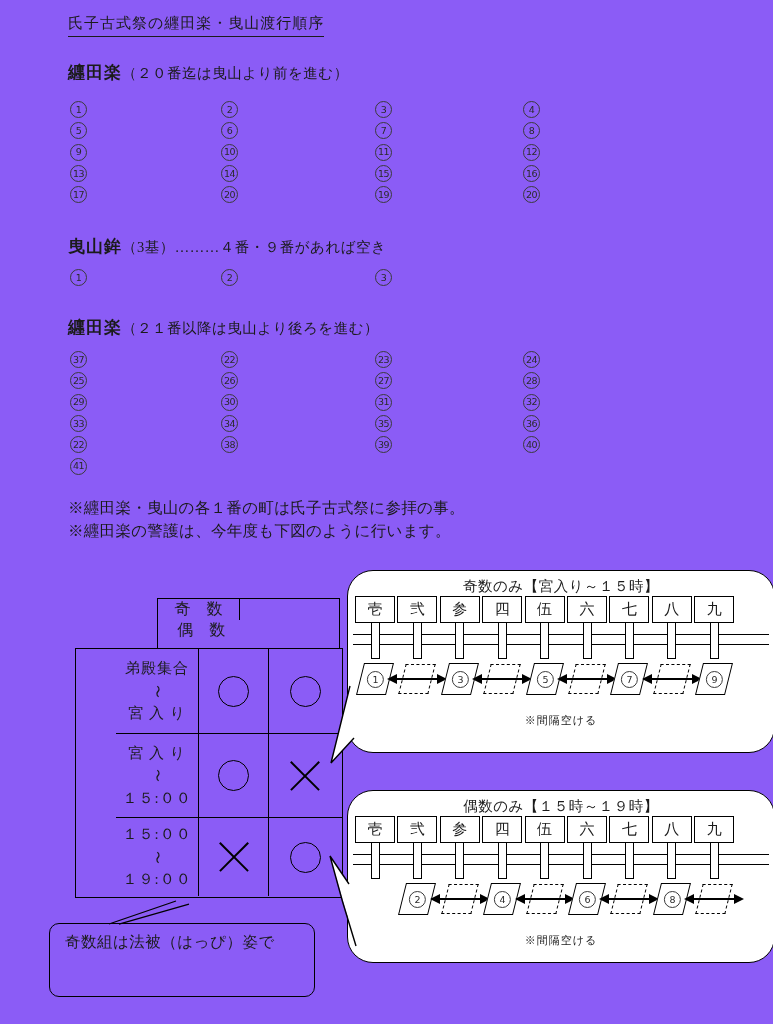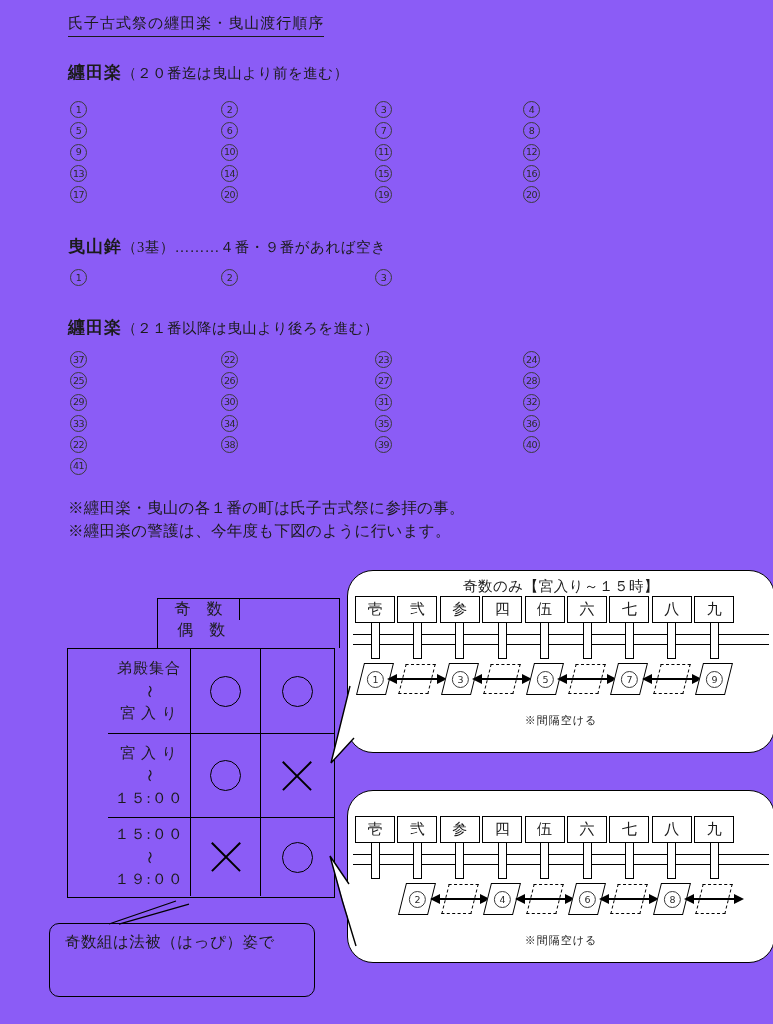--- a/index.html
+++ b/index.html
@@ -22,21 +22,21 @@
            font-family:"DejaVu Sans","Liberation Sans",sans-serif;color:#2a2a2a;letter-spacing:-0.5px;}
 
   
   .remarks{left:68px;top:497px;font-size:15.5px;line-height:22.5px;letter-spacing:0.3px;}
 
   
   .schedule{left:59px;top:598px;width:268px;height:300px;}
   .sched-header{position:absolute;left:98px;top:0;width:183px;height:50px;display:flex;
                 border:1.6px solid #000;border-bottom:none;box-sizing:border-box;flex-direction:column;}
   .sched-header .hcell{flex:none;display:flex;align-items:center;justify-content:center;font-size:16px;box-sizing:border-box;}
-  .sched-body{position:absolute;left:8px;top:50px;width:268px;height:250px;border:1.6px solid #000;box-sizing:border-box;padding-left:40px;}
+  .sched-body{position:absolute;left:16px;top:50px;width:268px;height:250px;border:1.6px solid #000;box-sizing:border-box;padding-left:40px;}
   .srow{display:flex;box-sizing:border-box;border-bottom:1.6px solid #000;}
   .srow:last-child{border-bottom:none;}
   .scell{box-sizing:border-box;border-right:1.6px solid #000;display:flex;align-items:center;justify-content:center;}
   .scell:last-child{border-right:none;}
   .label-cell{flex-direction:column;font-size:15px;line-height:1.5;text-align:center;letter-spacing:1px;}
   .kara{display:inline-block;transform:rotate(90deg);font-size:13px;line-height:13px;height:14px;}
   .mark-circle{width:29px;height:29px;border:1.7px solid #000;border-radius:50%;}
   .mark-cross{position:relative;width:32px;height:32px;}
   .mark-cross::before,.mark-cross::after{content:"";position:absolute;left:-4px;top:15px;width:40px;height:1.8px;background:#000;}
   .mark-cross::before{transform:rotate(45deg);} .mark-cross::after{transform:rotate(-45deg);}
@@ -254,20 +254,21 @@
         <div class="arr-r"></div>
       </div>
       <div class="slot" style="left: 338.2px;">
         <div class="pgram">
           <span class="circled">9</span>
         </div>
       </div>
     </div>
 
   <div class="abs bubble bubble-even" id="bubble-1">
+    <div class="bubble-title">偶数のみ【１５時～１９時】</div>
     <div class="rail"></div>
     <div class="bubble-note">※間隔空ける</div>
   <div class="post" style="left: 22.5px;"></div>
       <div class="sign" style="left: 7px;">壱</div>
       <div class="post" style="left: 64.9px;"></div>
       <div class="sign" style="left: 49.4px;">弐</div>
       <div class="post" style="left: 107.3px;"></div>
       <div class="sign" style="left: 91.8px;">参</div>
       <div class="post" style="left: 149.7px;"></div>
       <div class="sign" style="left: 134.2px;">四</div>

